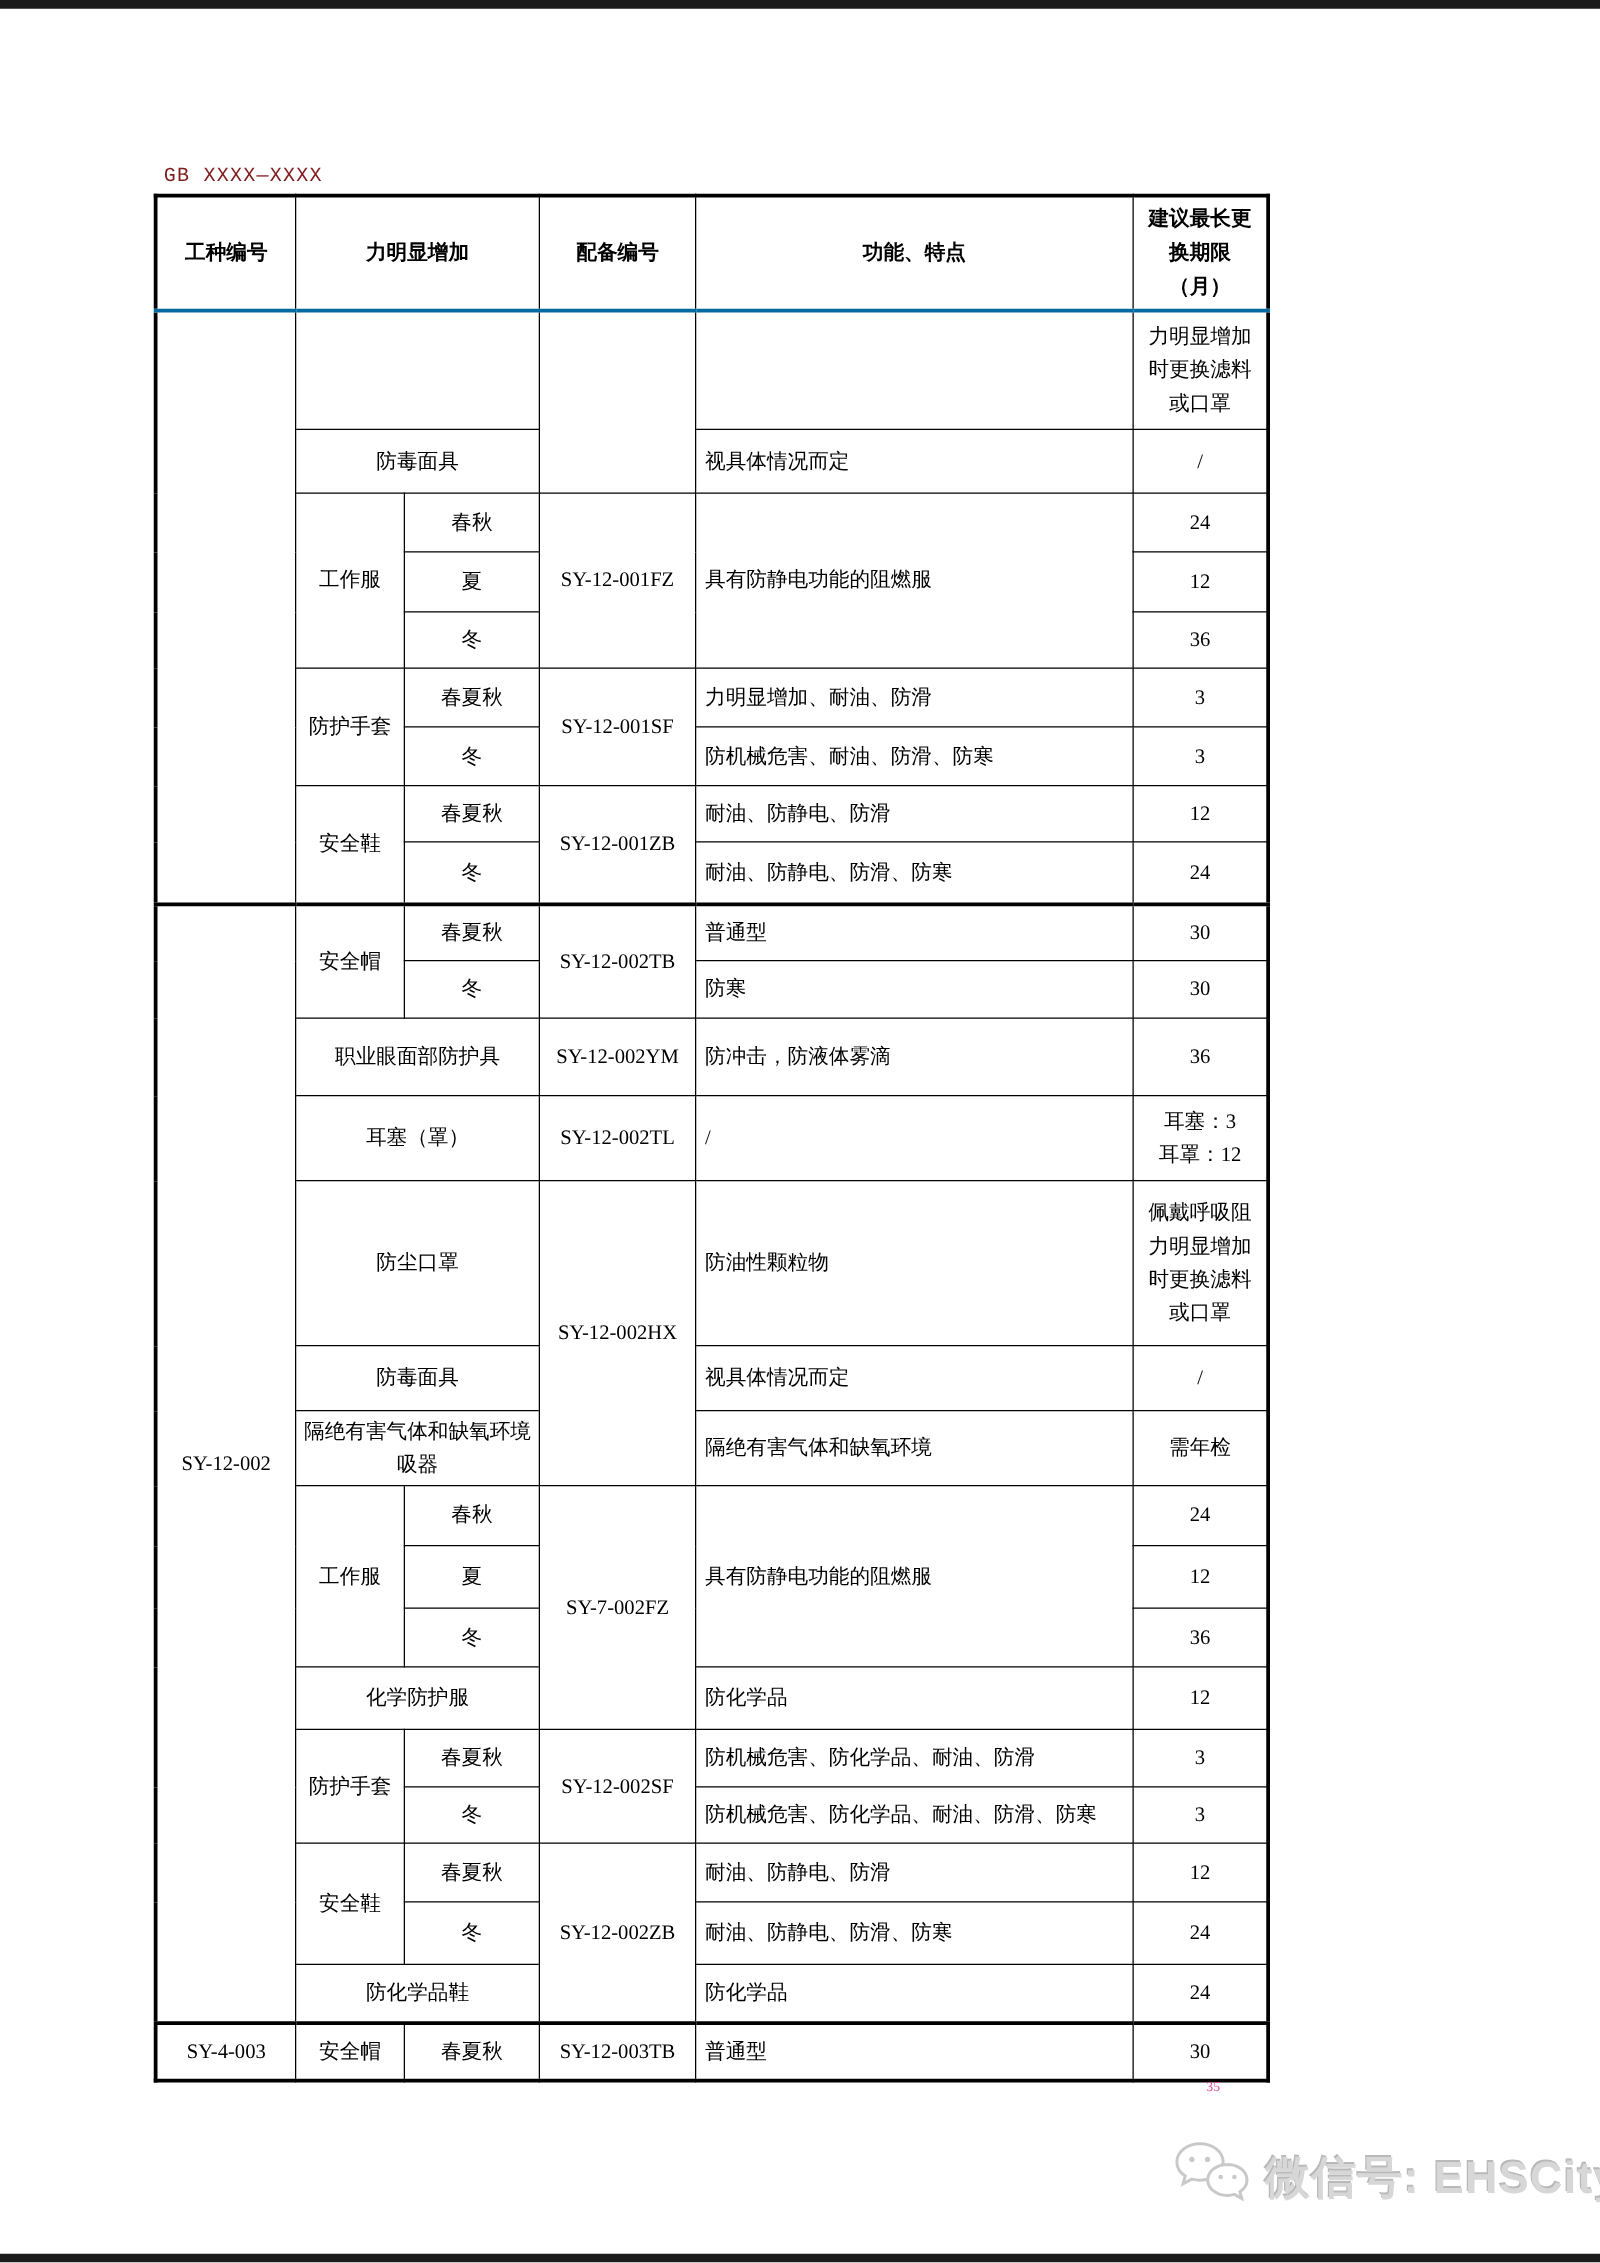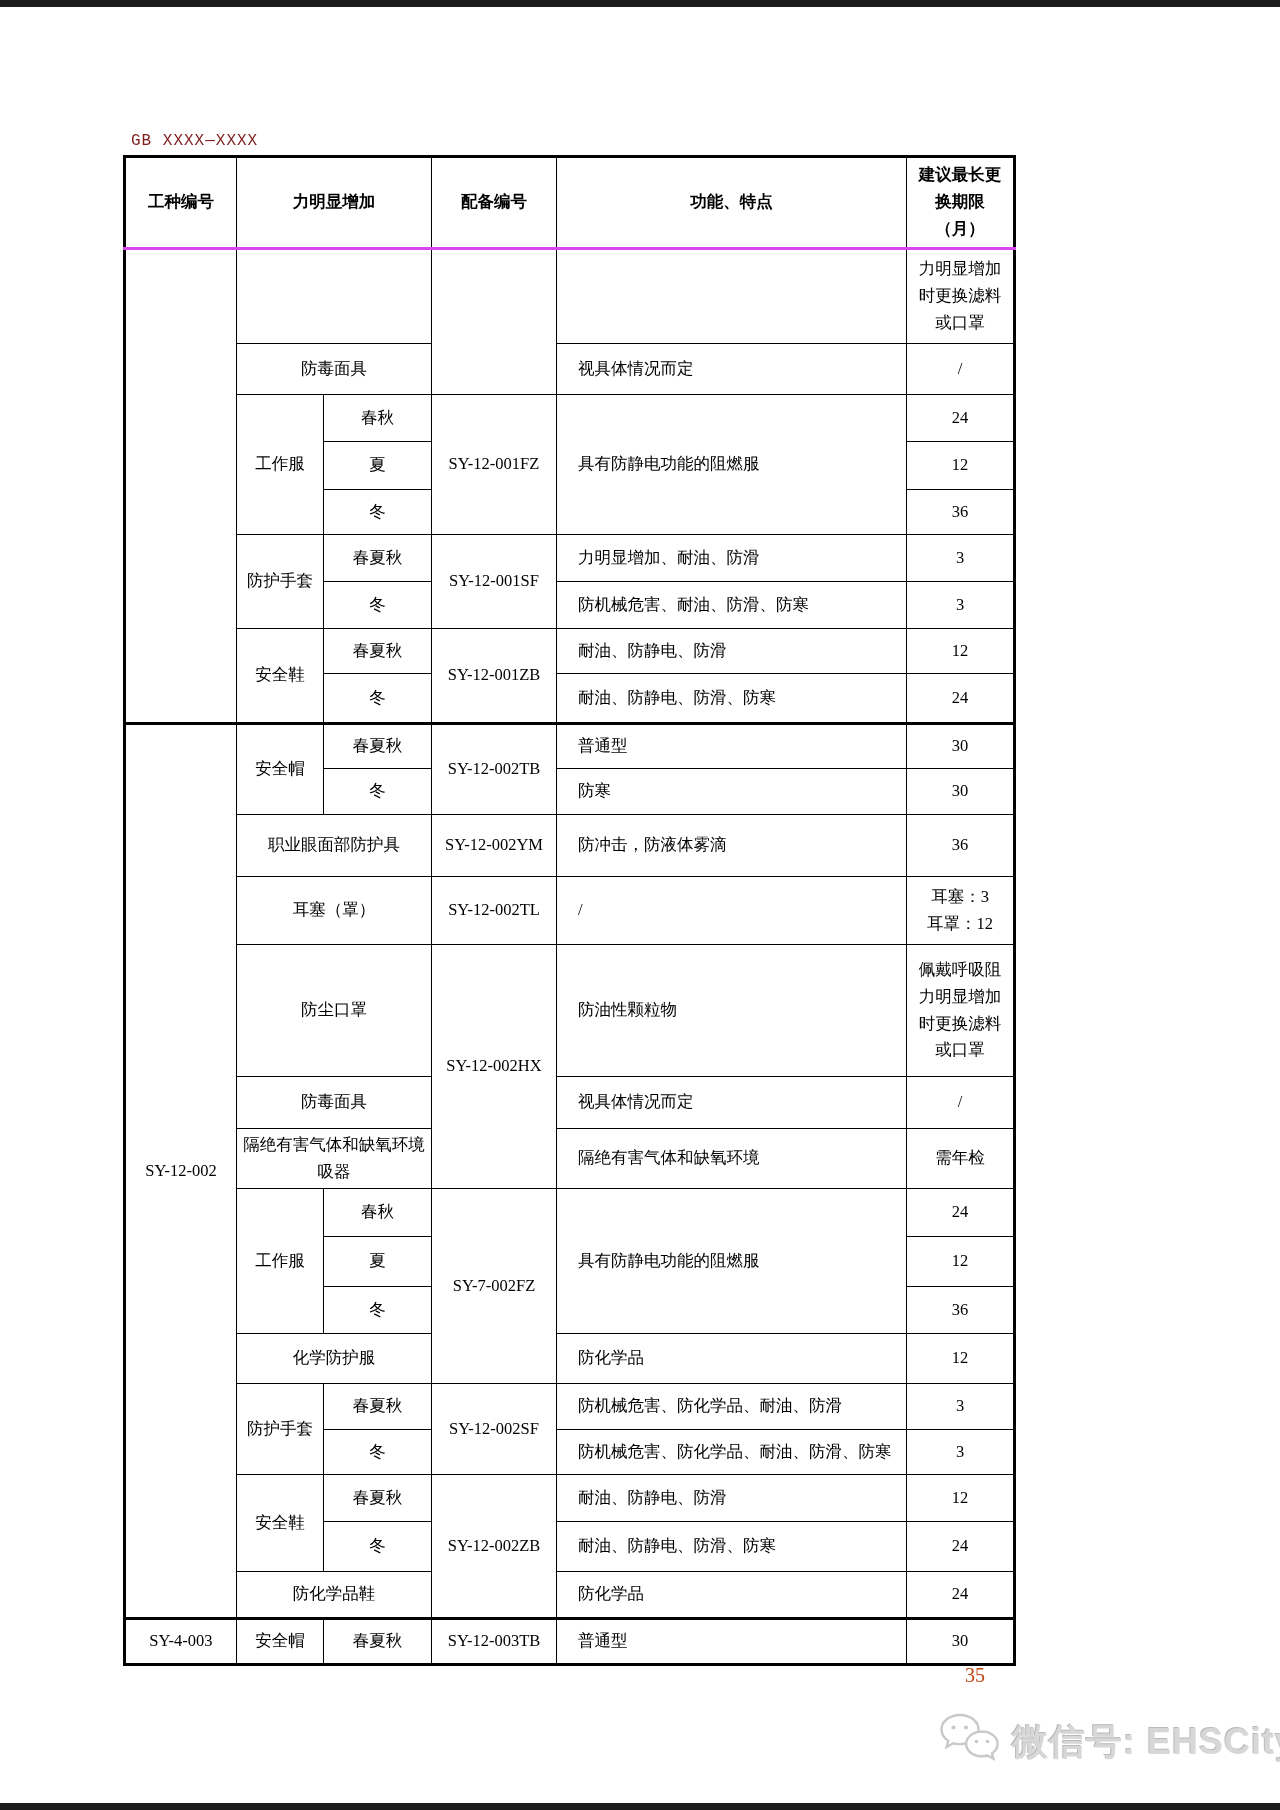--- a/index.html
+++ b/index.html
@@ -18,25 +18,25 @@
     position:absolute;left:123px;top:155px;width:890px;
     border-collapse:collapse;table-layout:fixed;
     border:3px solid #000;
   }
   .ppe th,.ppe td{
     border:1.5px solid #000;
     text-align:center;vertical-align:middle;
     font-size:16.5px;line-height:1.62;color:#000;
     padding:2px 4px;white-space:pre-line;overflow:hidden;
   }
-  .ppe th{font-weight:bold;border-bottom:3px solid #d946ef;margin-left:38px;}
-  .ppe td.func{text-align:left;padding-left:21px;}
+  .ppe th{font-weight:bold;border-bottom:3px solid #0369a1;margin-left:38px;}
+  .ppe td.func{text-align:left;padding-left:7px;}
   .ppe tr.sect td{border-top:3px solid #000;}
   .period-multi{line-height:1.72;margin-left:40px;}
-  .page-number{position:absolute;left:965px;top:1664px;font-size:20px;color:#c2410c;}
+  .page-number{position:absolute;left:965px;top:1664px;font-size:11px;color:#ec4899;}
   .watermark{
     position:absolute;left:938px;top:1712px;display:flex;align-items:center;gap:10px;
     font-family:"Liberation Sans","DejaVu Sans",sans-serif;
   }
   .watermark .wm-text{
     font-size:36px;font-weight:bold;color:#d7d7d7;
     text-shadow:-1px -1px 0 #b9b9b9, 1px 1px 0 #ffffff;
     letter-spacing:1px;white-space:nowrap;
   }
 </style>

